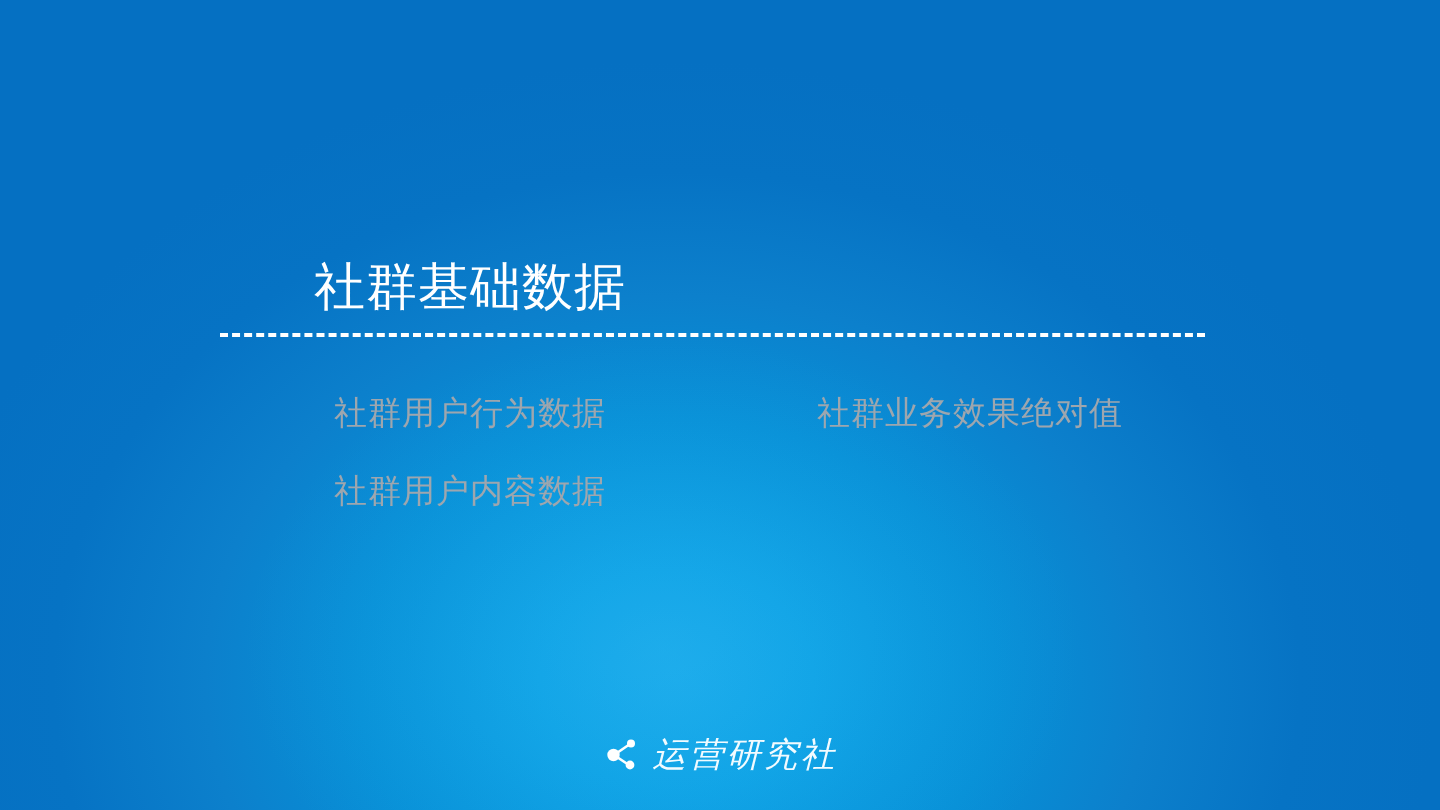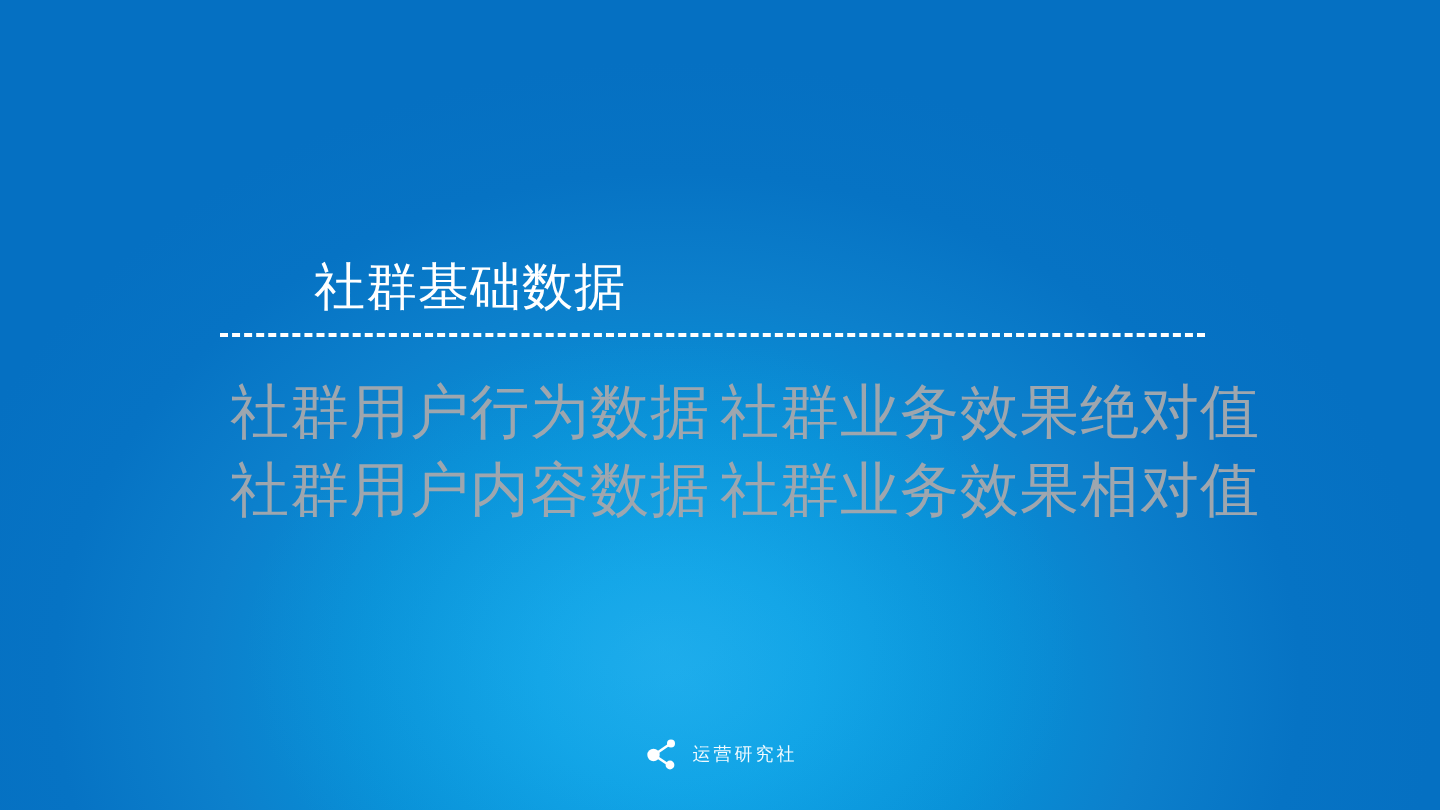--- a/index.html
+++ b/index.html
@@ -74,21 +74,21 @@
     display: flex;
     width: 1000px;
     height: 78px;
     align-items: center;
   }
 
   .cell {
     width: 500px;
     text-align: center;
     color: #9ea6ae;
-    font-size: 59px;
+    font-size: 33px;
     line-height: 1.2;
     letter-spacing: 1px;
     white-space: nowrap;
     margin-top: 30px;
   }
 
   .footer {
     position: absolute;
     left: 0;
     right: 0;
@@ -101,24 +101,25 @@
 
   .brand-icon {
     width: 38px;
     height: 38px;
     margin-right: 12px;
     display: block;
   }
 
   .brand-name {
     color: #f2fbff;
-    font-size: 18px;
+    font-size: 34px;
     letter-spacing: 3px;
     line-height: 1;
     white-space: nowrap;
+    font-style: italic;
   }
 </style>
 </head>
 <body>
 
 <div id="slide">
 
   <div class="content">
 
     <div class="headings">
@@ -127,21 +128,20 @@
 
     <div class="divider"></div>
 
     <div class="rows">
       <div class="row">
         <div class="cell">社群用户行为数据</div>
         <div class="cell">社群业务效果绝对值</div>
       </div>
       <div class="row">
         <div class="cell">社群用户内容数据</div>
-        <div class="cell">社群业务效果相对值</div>
       </div>
     </div>
 
   </div>
 
   <div class="footer">
     <span class="brand-icon-wrap">
       <svg class="brand-icon" viewBox="0 0 38 38" xmlns="http://www.w3.org/2000/svg" aria-hidden="true">
         <line x1="11" y1="20" x2="27" y2="9" stroke="#ffffff" stroke-width="2.6" stroke-linecap="round"></line>
         <line x1="11" y1="20" x2="26" y2="30" stroke="#ffffff" stroke-width="2.6" stroke-linecap="round"></line>

